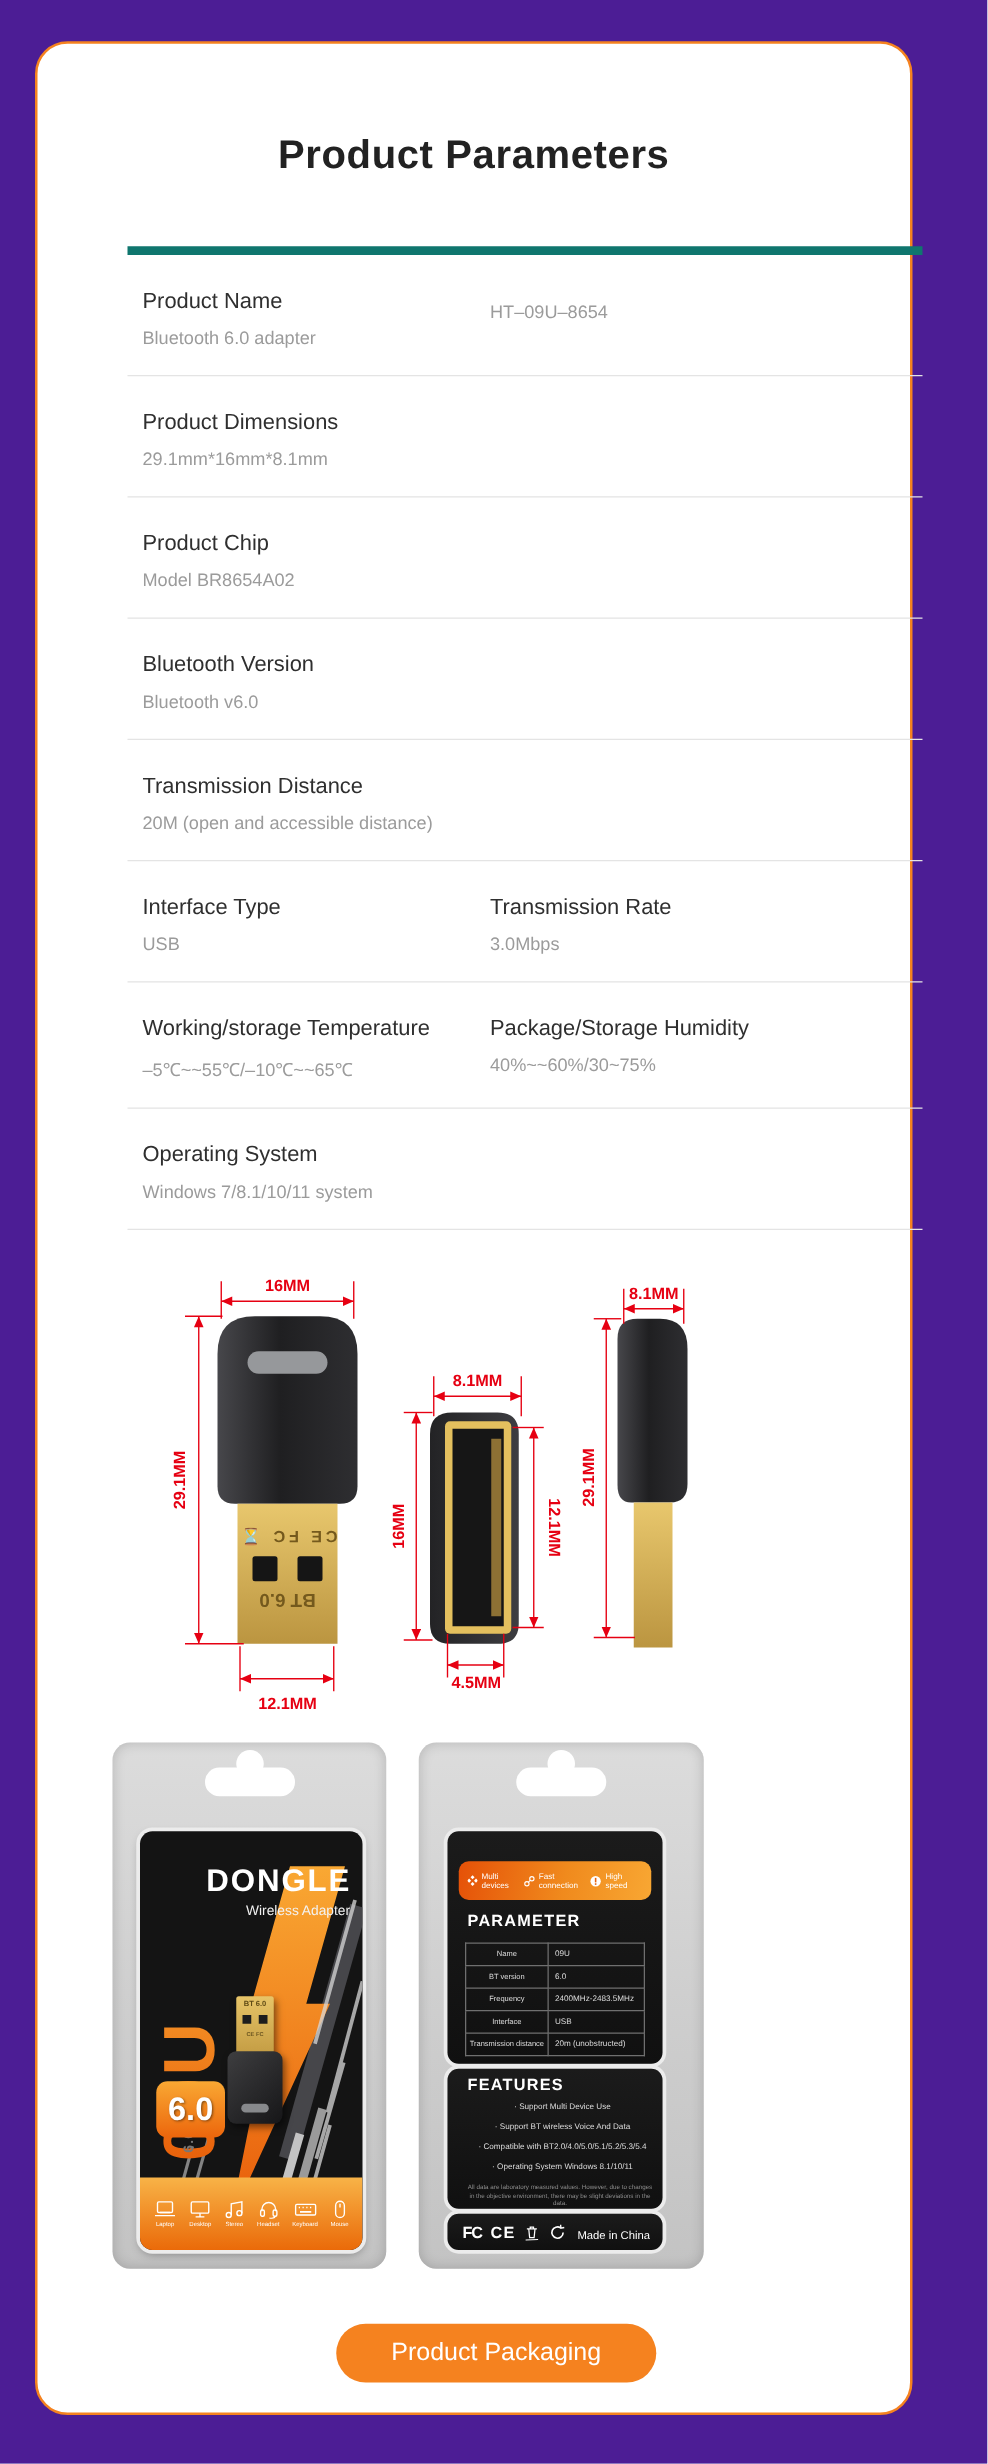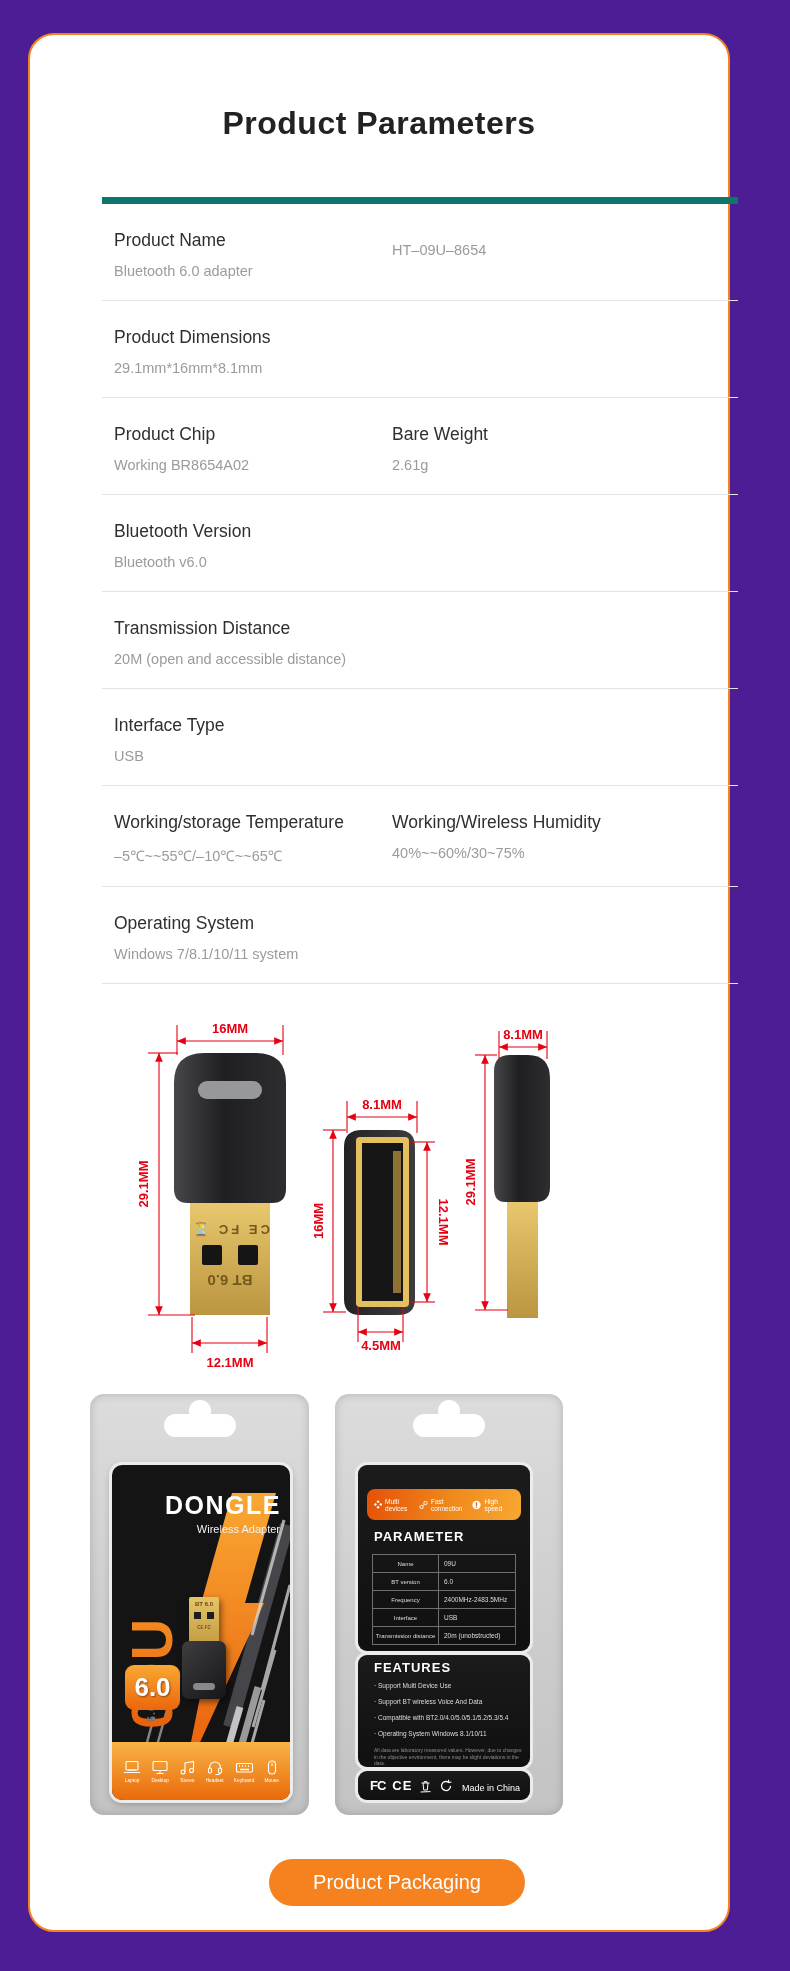--- a/index.html
+++ b/index.html
@@ -130,52 +130,52 @@
       </div>
       <div class="spec-row">
         <div class="spec-cell">
           <div class="spec-label">Product Dimensions</div>
           <div class="spec-value">29.1mm*16mm*8.1mm</div>
         </div>
       </div>
       <div class="spec-row">
         <div class="spec-cell">
           <div class="spec-label">Product Chip</div>
-          <div class="spec-value">Working BR8654A02</div>
-        </div>
-        <div class="spec-cell">
-          <div class="spec-label">Bare Weight</div>
-          <div class="spec-value">2.61g</div>
+          <div class="spec-value">Model BR8654A02</div>
         </div>
       </div>
       <div class="spec-row">
         <div class="spec-cell">
           <div class="spec-label">Bluetooth Version</div>
           <div class="spec-value">Bluetooth v6.0</div>
         </div>
       </div>
       <div class="spec-row">
         <div class="spec-cell">
           <div class="spec-label">Transmission Distance</div>
           <div class="spec-value">20M (open and accessible distance)</div>
         </div>
       </div>
       <div class="spec-row">
         <div class="spec-cell">
           <div class="spec-label">Interface Type</div>
           <div class="spec-value">USB</div>
         </div>
+        <div class="spec-cell">
+          <div class="spec-label">Transmission Rate</div>
+          <div class="spec-value">3.0Mbps</div>
+        </div>
       </div>
       <div class="spec-row">
         <div class="spec-cell">
           <div class="spec-label">Working/storage Temperature</div>
           <div class="spec-value">–5℃~~55℃/–10℃~~65℃</div>
         </div>
         <div class="spec-cell">
-          <div class="spec-label">Working/Wireless Humidity</div>
+          <div class="spec-label">Package/Storage Humidity</div>
           <div class="spec-value">40%~~60%/30~75%</div>
         </div>
       </div>
       <div class="spec-row">
         <div class="spec-cell">
           <div class="spec-label">Operating System</div>
           <div class="spec-value">Windows 7/8.1/10/11 system</div>
         </div>
         <div class="spec-cell"></div>
       </div>
@@ -413,21 +413,21 @@
               <td class="pv">USB</td>
                 </tr>
             <tr>
               <td class="pl">Transmission  distance</td>
               <td class="pv">20m (unobstructed)</td>
                 </tr>
           </tbody>
             </table>
         </div>
 
-        <div class="panel" style="top:190px; height:112px;">
+        <div class="panel" style="top:190px; height:112px;text-align:center;">
           <div class="sec-title" style="top:5px;">FEATURES</div>
           <div class="features-list" style="top:23px;">
             <div class="feature-line">Support Multi Device Use</div>
             <div class="feature-line">Support BT wireless Voice And Data</div>
             <div class="feature-line">Compatible with BT2.0/4.0/5.0/5.1/5.2/5.3/5.4</div>
             <div class="feature-line">Operating System Windows 8.1/10/11</div>
           </div>
           <div class="disclaimer" style="top:92px;">All data are laboratory measured values. However, due to changes in the objective environment, there may be slight deviations in the data.</div>
         </div>
 

